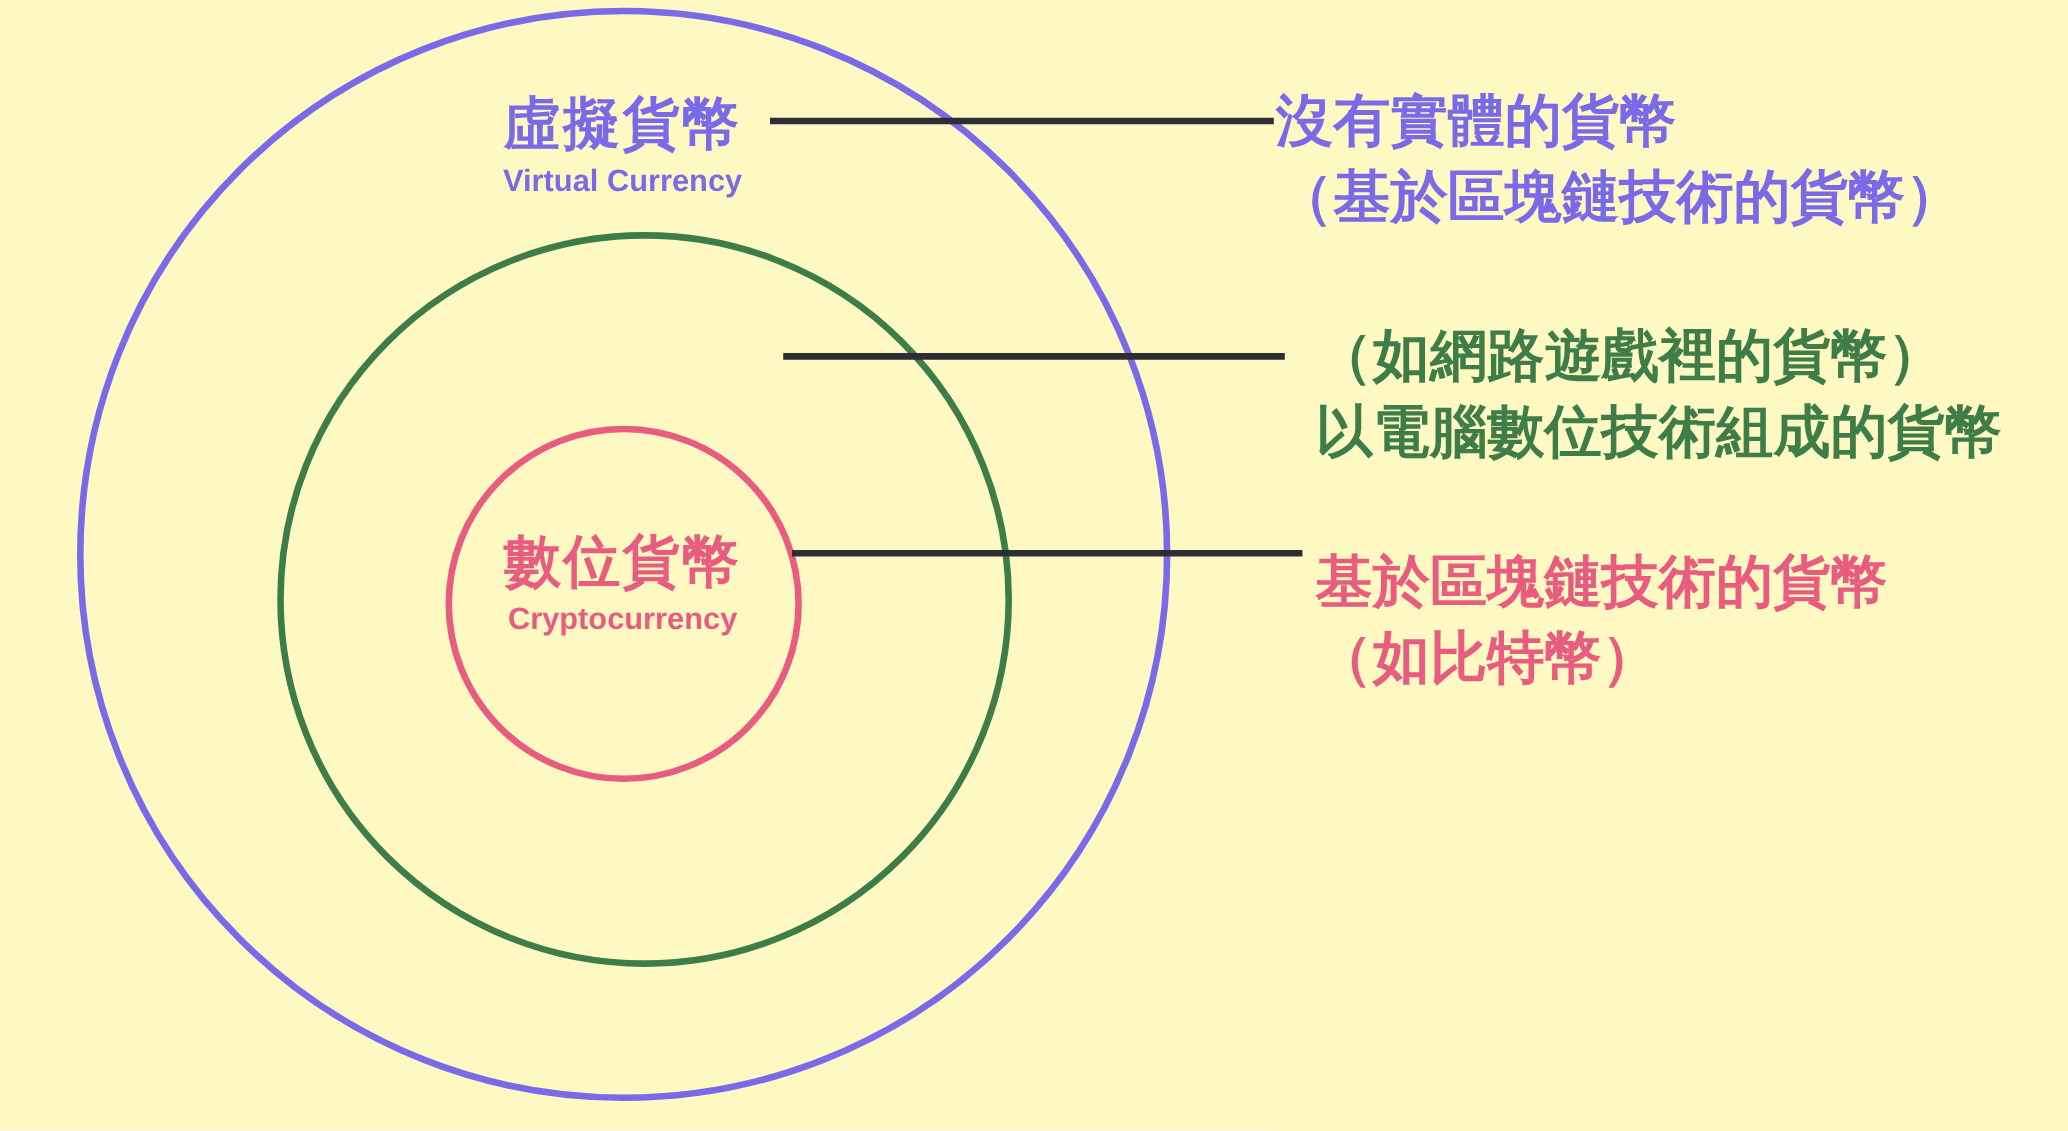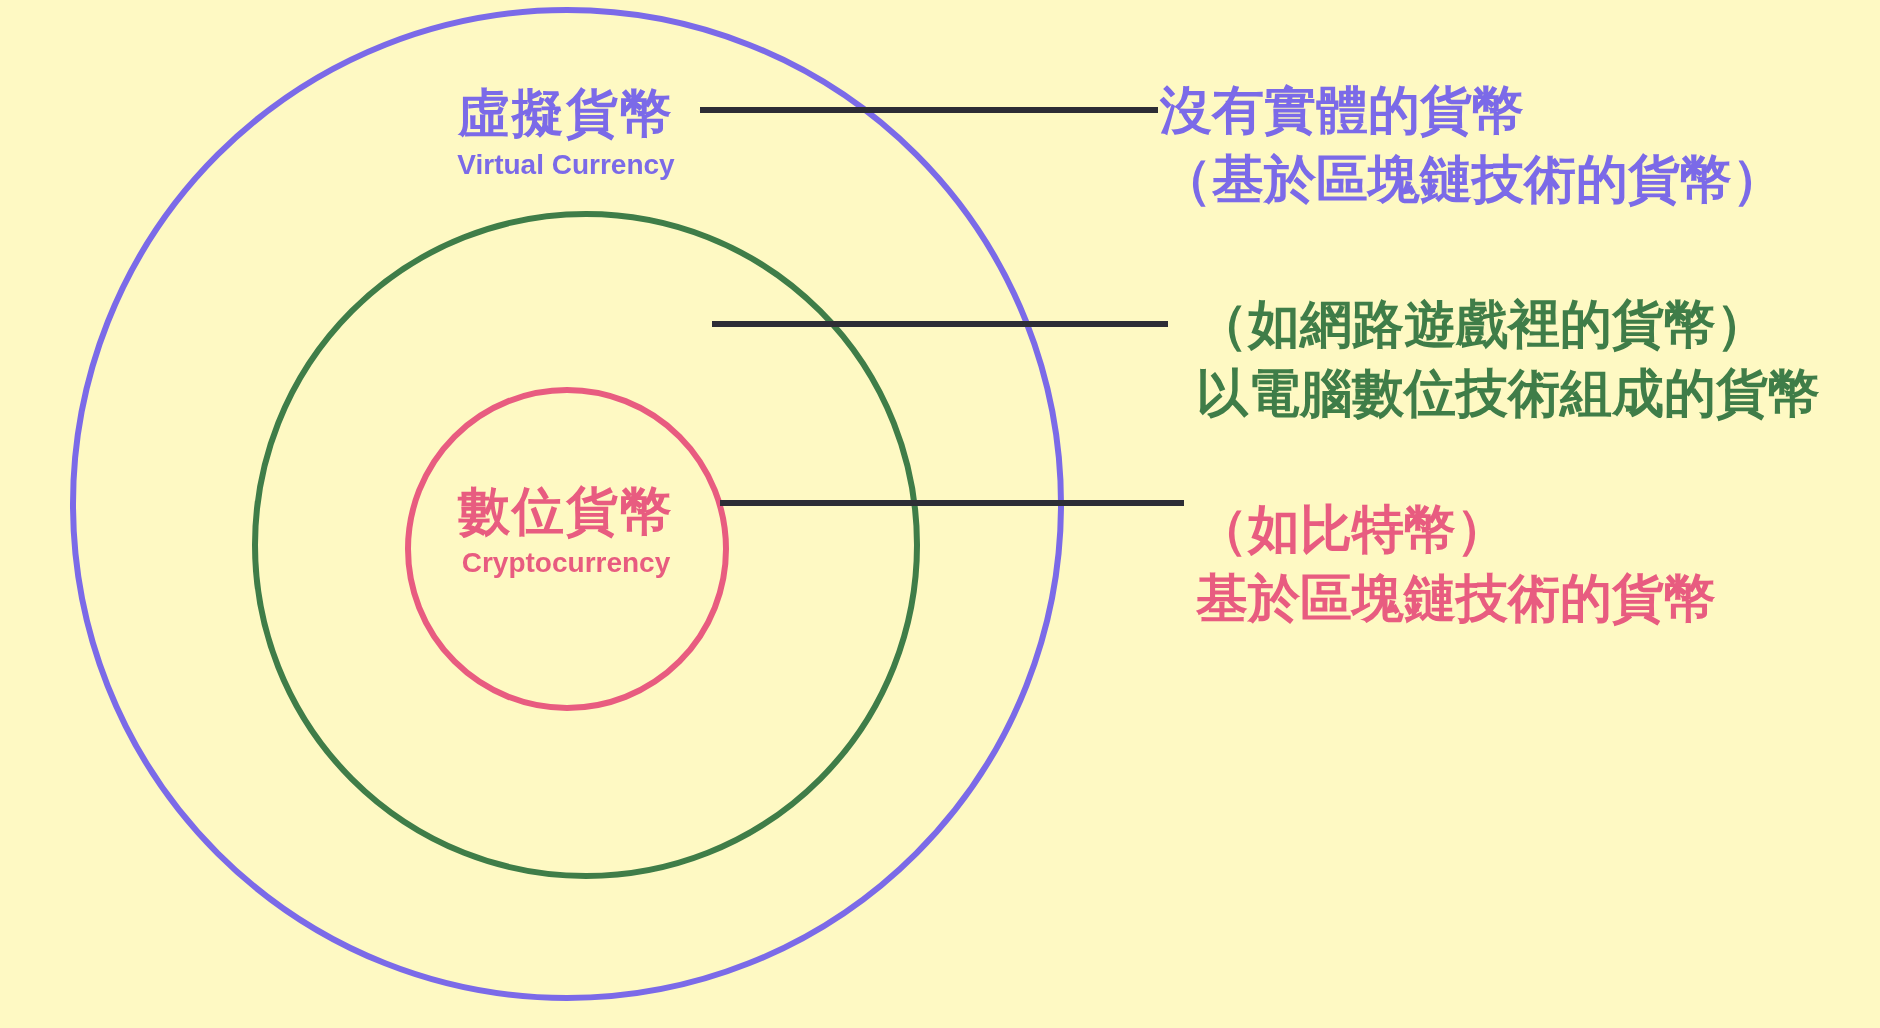--- a/index.html
+++ b/index.html
@@ -75,17 +75,17 @@
     <span>沒有實體的貨幣</span>
     <span>（基於區塊鏈技術的貨幣）</span>
   </div>
 
   <div id="digital-desc" class="desc green">
     <span>（如網路遊戲裡的貨幣）</span>
     <span>以電腦數位技術組成的貨幣</span>
   </div>
 
   <div id="crypto-desc" class="desc pink">
+    <span>基於區塊鏈技術的貨幣</span>
     <span>（如比特幣）</span>
-    <span>基於區塊鏈技術的貨幣</span>
   </div>
 
 </div>
 
 </body></html>

